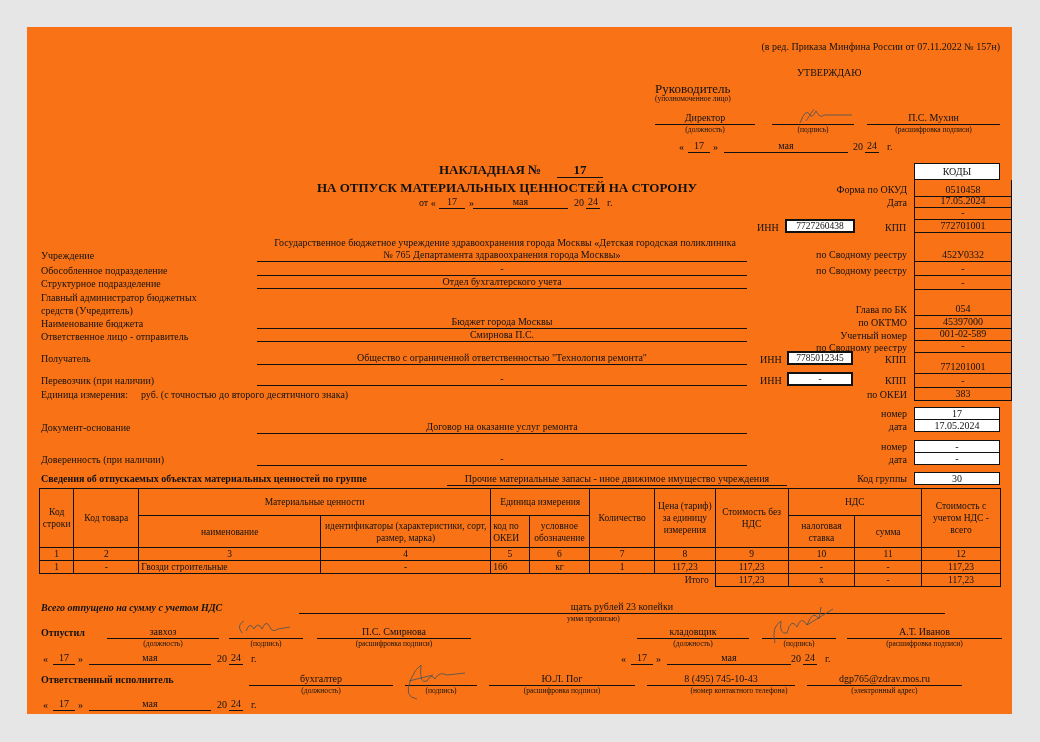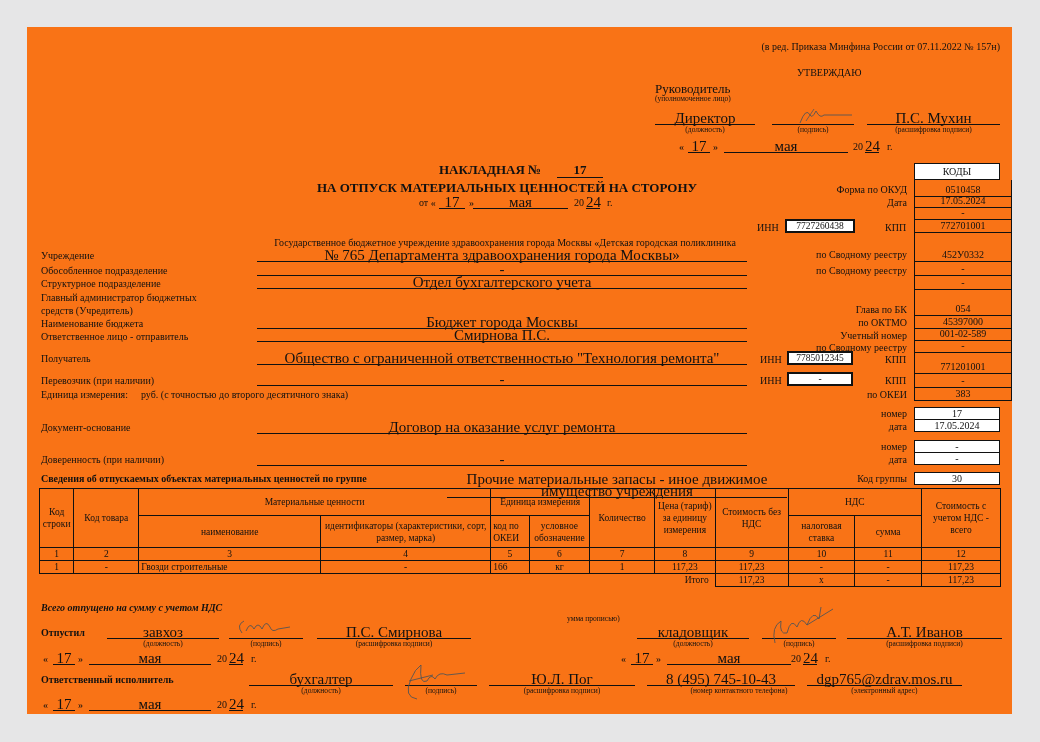--- a/index.html
+++ b/index.html
@@ -4,21 +4,21 @@
 <style>
   html, body { margin:0; padding:0; }
   body { width:1040px; height:742px; background:#e6e6e7; position:relative; overflow:hidden;
          font-family:"Liberation Serif", "DejaVu Serif", serif; color:#111; }
   .page { position:absolute; left:27px; top:27px; width:985px; height:687px; background:#f97316; }
   .abs { position:absolute; white-space:nowrap; }
   .t9 { font-size:13px; }
   .t10 { font-size:10px; }
   .t7 { font-size:7.5px; }
   .line { position:absolute; border-bottom:1.6px solid #111; height:0; }
-  .fld { position:absolute; border-bottom:1.6px solid #111; text-align:center; font-size:15px; line-height:12px; }
+  .fld { position:absolute; border-bottom:1.6px solid #111; text-align:center; font-size:10px; line-height:12px; }
   .cap { position:absolute; text-align:center; font-size:7.5px; }
   .box { position:absolute; border:1.5px solid #111; box-sizing:border-box; text-align:center; font-size:10px; display:flex; align-items:center; justify-content:center; background:#fff; }
   .code { position:absolute; left:887px; width:98px; border:1.5px solid #111; border-top:none; box-sizing:border-box; text-align:right; font-size:10px; display:flex; align-items:flex-end; justify-content:center; padding-bottom:1px; }
   .lbl { position:absolute; font-size:10px; text-align:right; width:200px; }
   table.mt { position:absolute; left:12px; top:461px; width:962px; border-collapse:collapse; font-size:9.5px; }
   table.mt td { border:1.3px solid #111; text-align:center; padding:0 2px; line-height:12px; }
   .h1 { font-weight:bold; font-size:13px; }
   .sig { position:absolute; }
 </style>
 </head>
@@ -202,20 +202,21 @@
       <td colspan="8" style="border:none; text-align:right; padding-right:6px;">Итого</td>
       <td>117,23</td>
       <td>x</td>
       <td>-</td>
       <td>117,23</td>
     </tr>
   </tbody>
     </table>
 
   <div class="abs t10" style="left:14px; top:575px; font-weight:bold; font-style:italic;">Всего отпущено на сумму с учетом НДС</div>
+  <div class="fld" style="left:272px; top:574px; width:646px;">щать рублей 23 копейки</div>
   <div class="cap" style="left:540px; top:587px; width:80px; text-align:left;">умма прописью)</div>
 
   <div class="abs t10" style="left:14px; top:600px; font-weight:bold;">Отпустил</div>
   <div class="fld" style="left:80px; top:599px; width:112px;">завхоз</div>
   <div class="cap" style="left:80px; top:612px; width:112px;">(должность)</div>
   <div class="line" style="left:202px; top:611px; width:74px;"></div>
   <svg class="sig" style="left:205px; top:588px;" width="60" height="24">
       <path d="M10 18 Q4 10 12 6 M14 16 Q18 6 22 14 Q26 6 30 14 Q34 4 38 12 Q40 18 46 14 L58 12" stroke="#555" stroke-width="0.9" fill="none"></path>
     </svg>
   <div class="cap" style="left:202px; top:612px; width:74px;">(подпись)</div>

